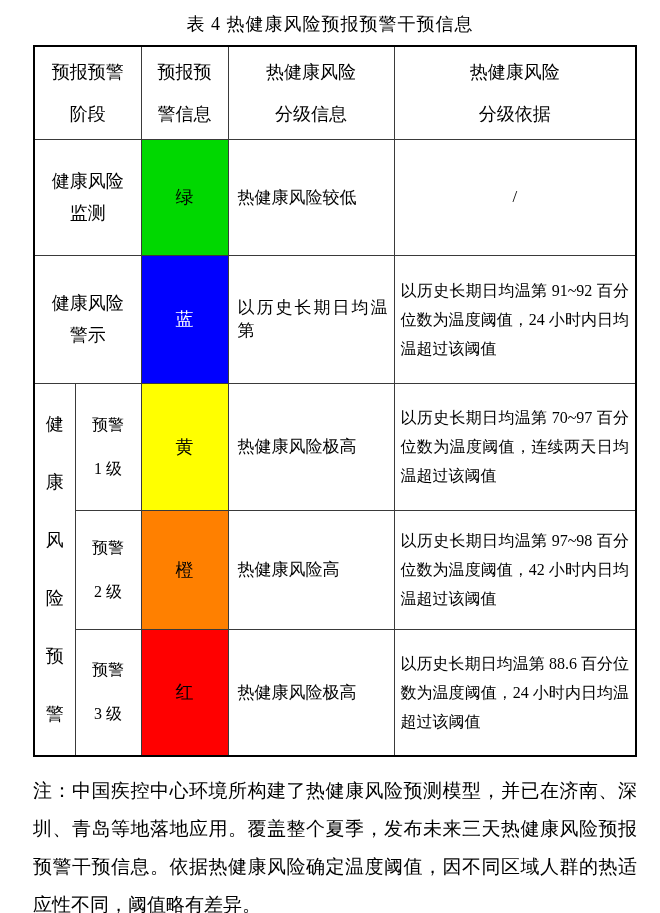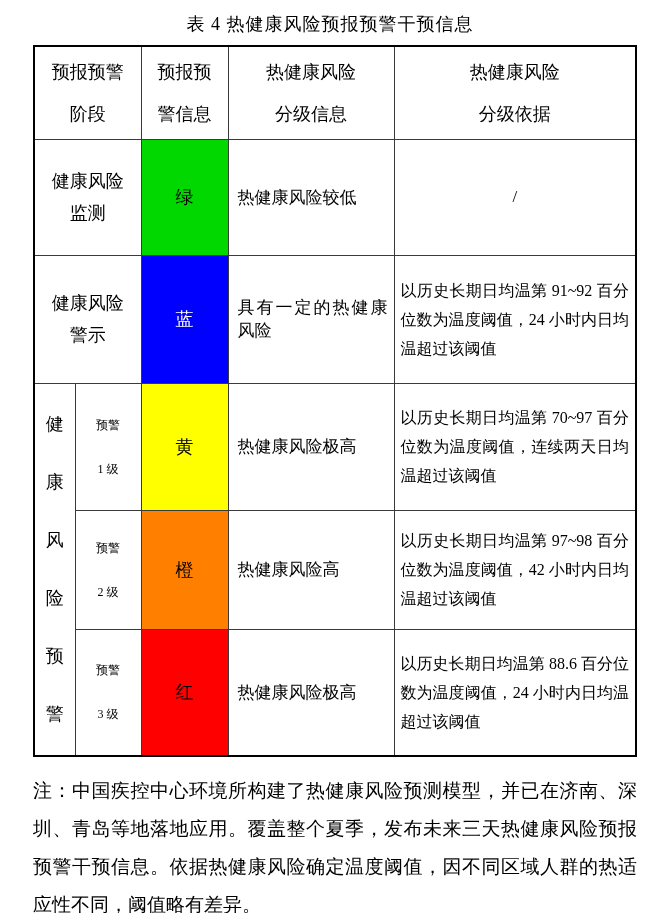--- a/index.html
+++ b/index.html
@@ -51,21 +51,21 @@
     white-space: pre-line;
     text-align: center;
   }
   .vlabel {
     font-size: 18px;
     line-height: 58px;
     white-space: pre-line;
     text-align: center;
   }
   .level {
-    font-size: 12px;
+    font-size: 16px;
     line-height: 44px;
     white-space: pre-line;
     text-align: center;
   }
   .swatch {
     font-size: 18px;
     text-align: center;
   }
   .grading {
     font-size: 17px;
@@ -122,21 +122,21 @@
 监测</td>
       <td class="swatch" style="background-color: rgb(0, 216, 0); color: rgb(0, 0, 0);">绿</td>
       <td class="grading">热健康风险较低</td>
       <td class="basis-slash">/</td>
     </tr>
 
     <tr class="r2">
       <td colspan="2" class="stage">健康风险
 警示</td>
       <td class="swatch" style="background-color: rgb(0, 0, 255); color: rgb(255, 255, 255);">蓝</td>
-      <td class="grading">具有一定的热健康风险</td>
+      <td class="grading">以历史长期日均温第</td>
       <td class="basis">以历史长期日均温第 91~92 百分位数为温度阈值，24 小时内日均温超过该阈值</td>
     </tr>
 
     <tr class="r3">
       <td rowspan="3" class="vlabel">健
 康
 风
 险
 预
 警</td>

